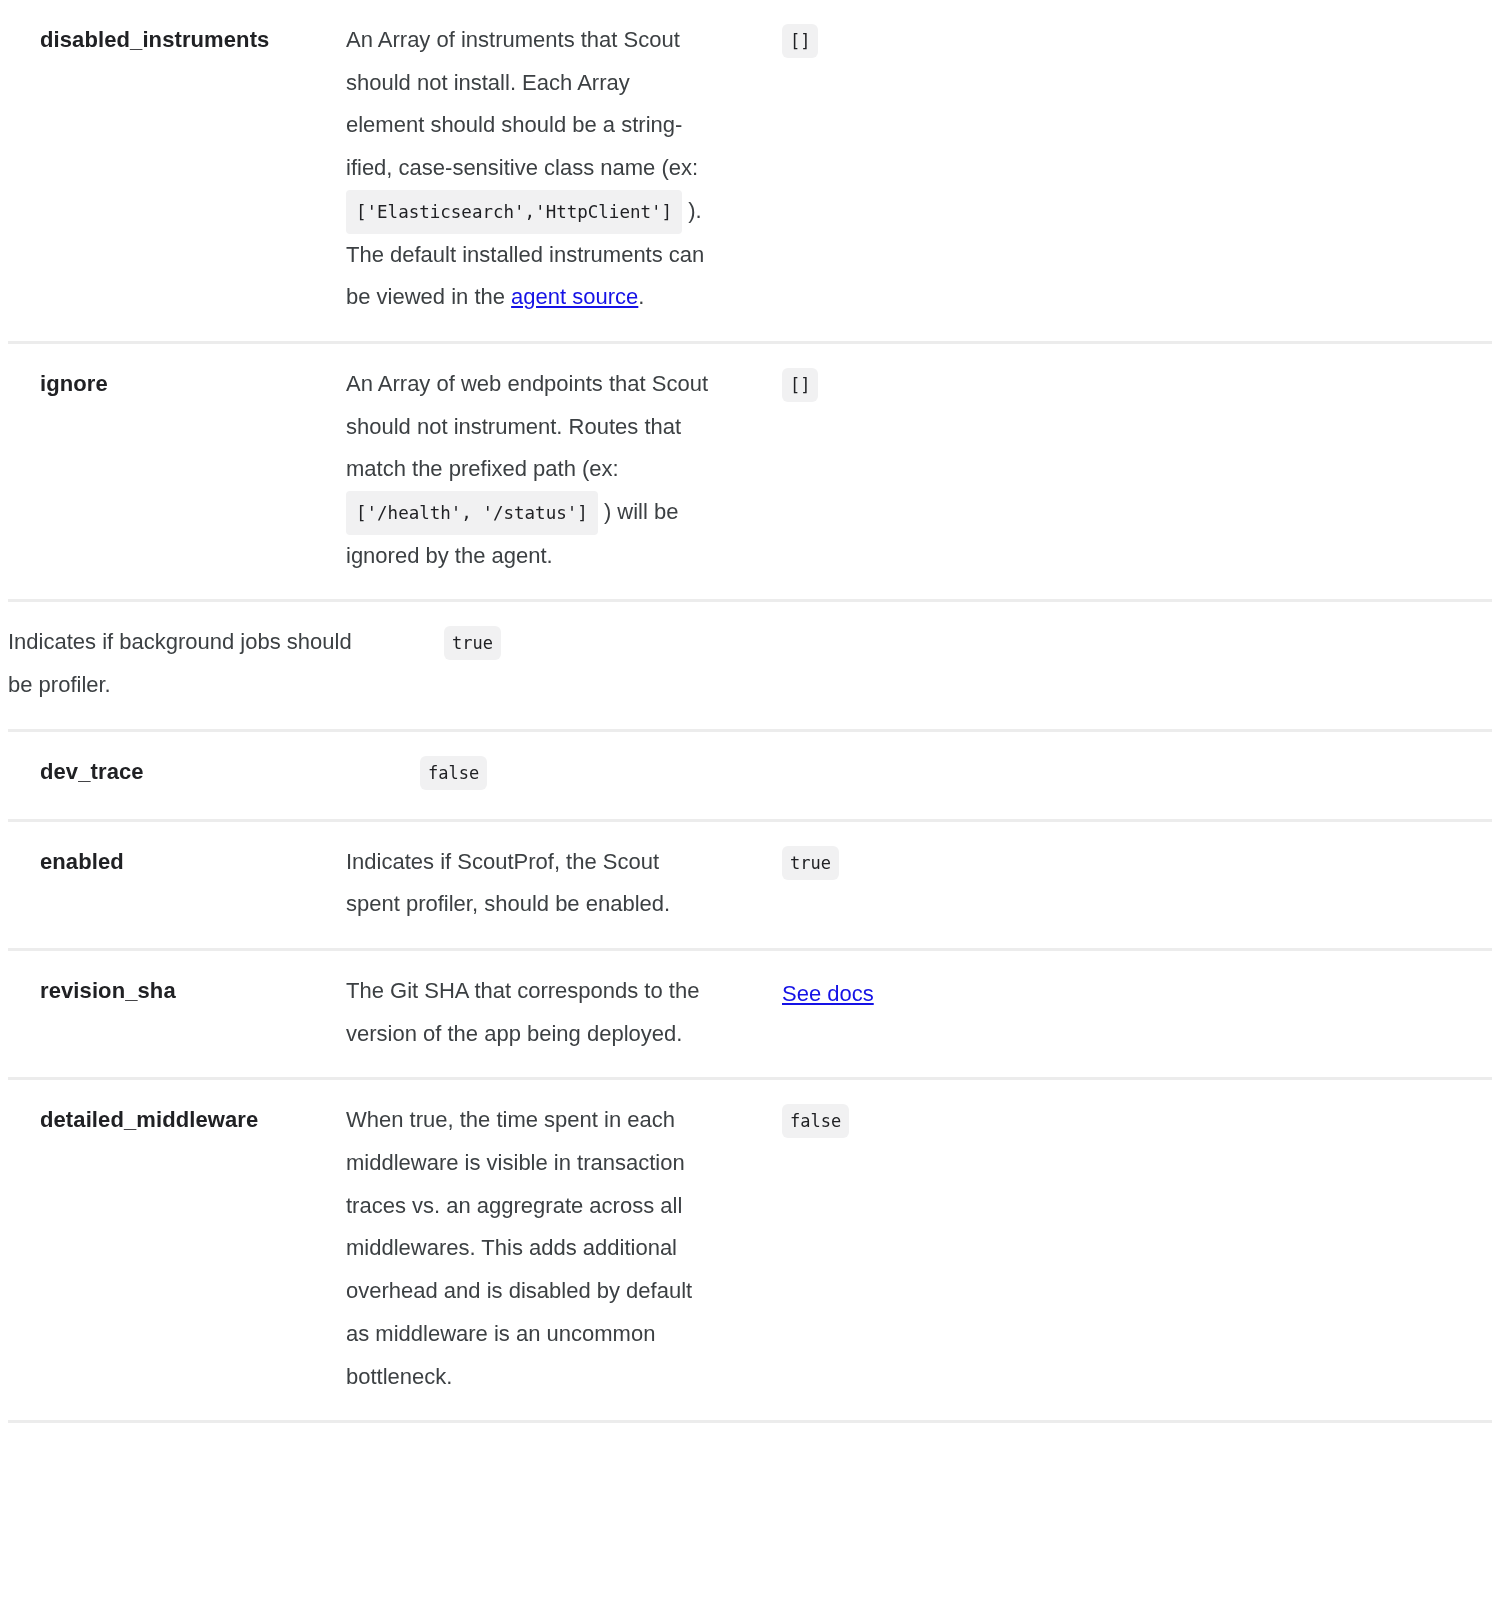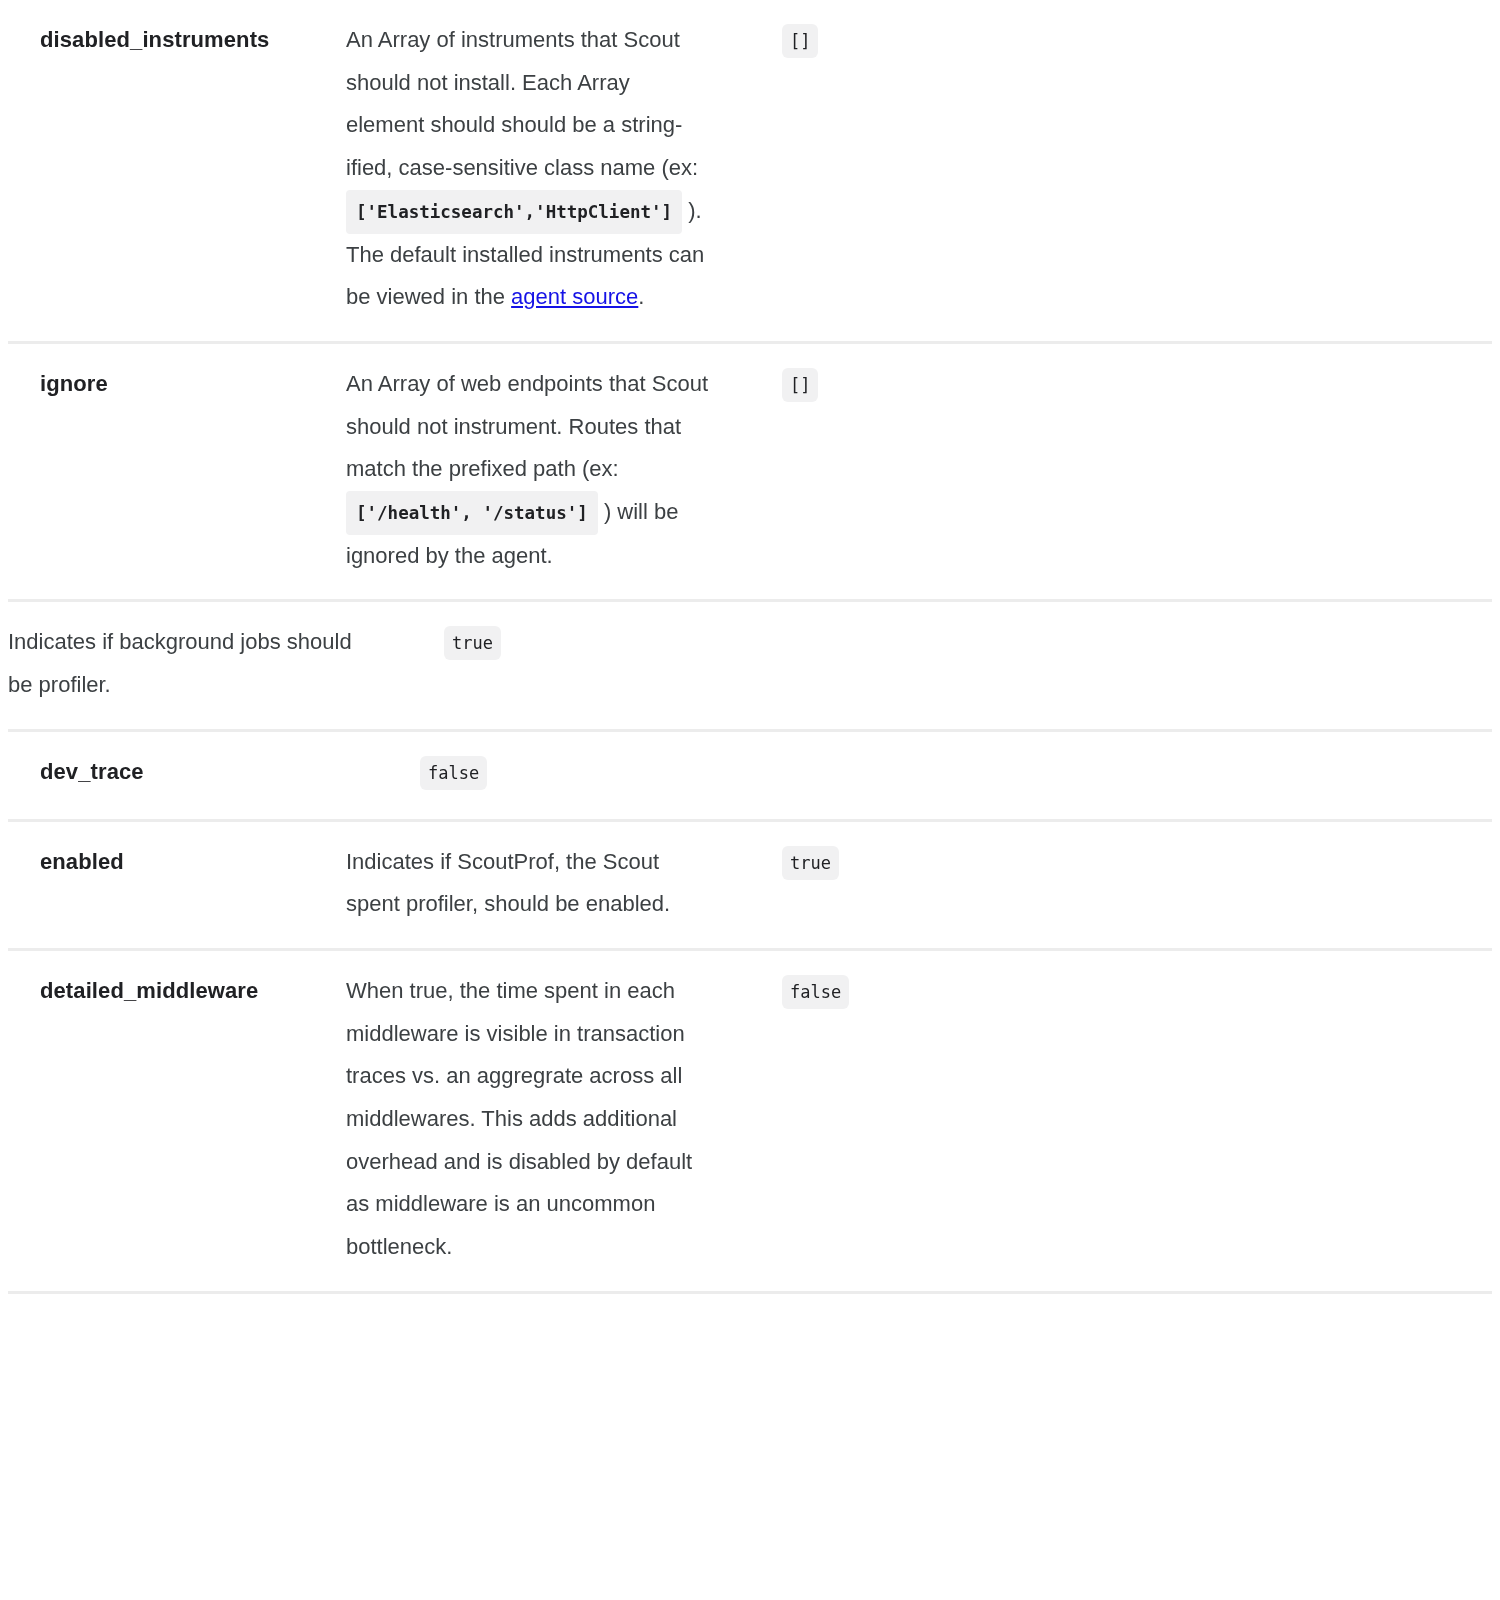--- a/index.html
+++ b/index.html
@@ -53,21 +53,20 @@
     color:var(--text-color);
   }
   .code-inline{
     font-family:"DejaVu Sans Mono","Liberation Mono",monospace;
     font-size:17.5px;
     background:var(--badge-bg);
     color:var(--badge-text);
     border-radius:4px;
     padding:12px 10px;
     white-space:nowrap;
-    font-weight:bold;
   }
   .code-badge{
     display:inline-block;
     font-family:"DejaVu Sans Mono","Liberation Mono",monospace;
     font-size:17px;
     line-height:24px;
     background:var(--badge-bg);
     color:var(--badge-text);
     border-radius:6px;
     padding:5px 8px;
@@ -105,20 +104,25 @@
     <h3 class="cell name">dev_trace</h3>
     <div class="cell default"><code class="code-badge">false</code></div>
   </section>
 
   <section class="row">
     <h3 class="cell name">enabled</h3>
     <p class="cell desc"><span>Indicates if ScoutProf, the Scout spent profiler, should be enabled.</span></p>
     <div class="cell default"><code class="code-badge">true</code></div>
   </section>
 
+  <section class="row">
+    <h3 class="cell name">revision_sha</h3>
+    <p class="cell desc"><span>The Git SHA that corresponds to the version of the app being deployed.</span></p>
+    <div class="cell default"><a class="link" href="#">See docs</a></div>
+  </section>
 
   <section class="row">
     <h3 class="cell name">detailed_middleware</h3>
     <p class="cell desc"><span>When true, the time spent in each middleware is visible in transaction traces vs. an aggregrate across all middlewares. This adds additional overhead and is disabled by default as middleware is an uncommon bottleneck.</span></p>
     <div class="cell default"><code class="code-badge">false</code></div>
   </section>
 </div>
 </main>
 
 </body></html>

